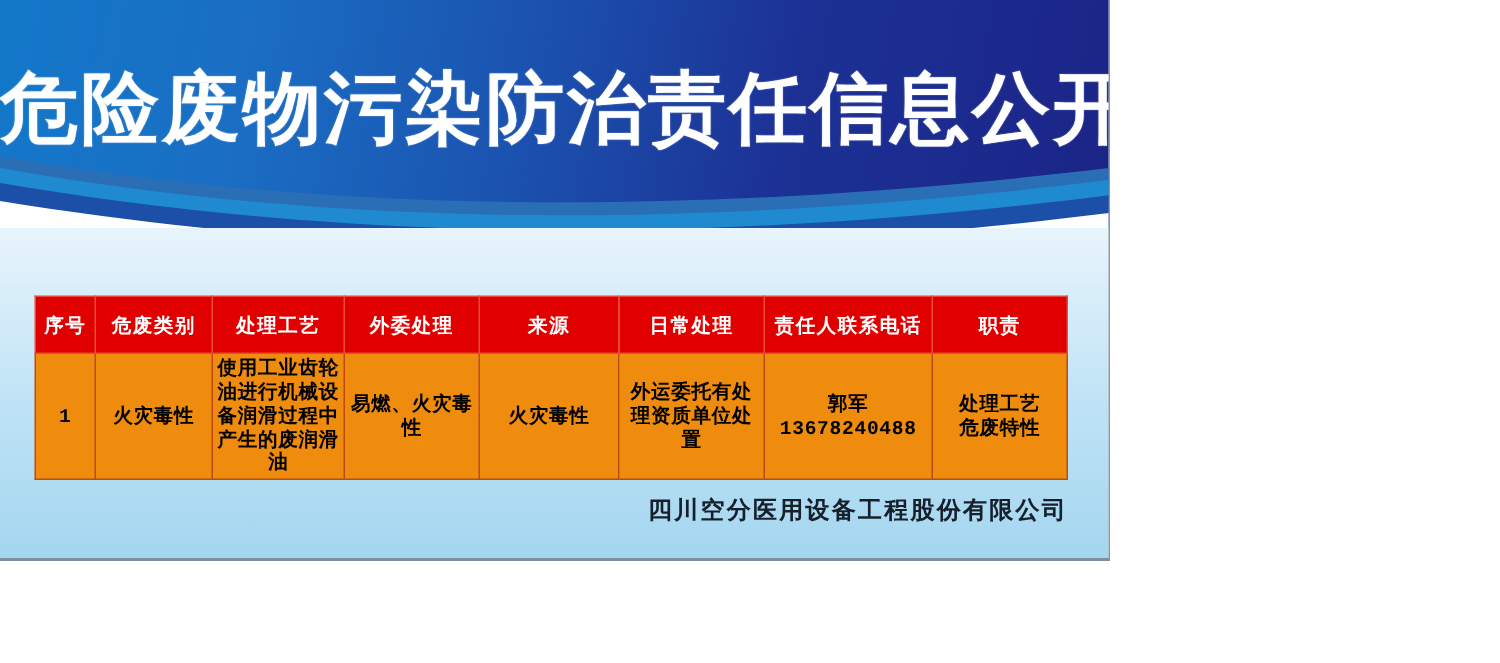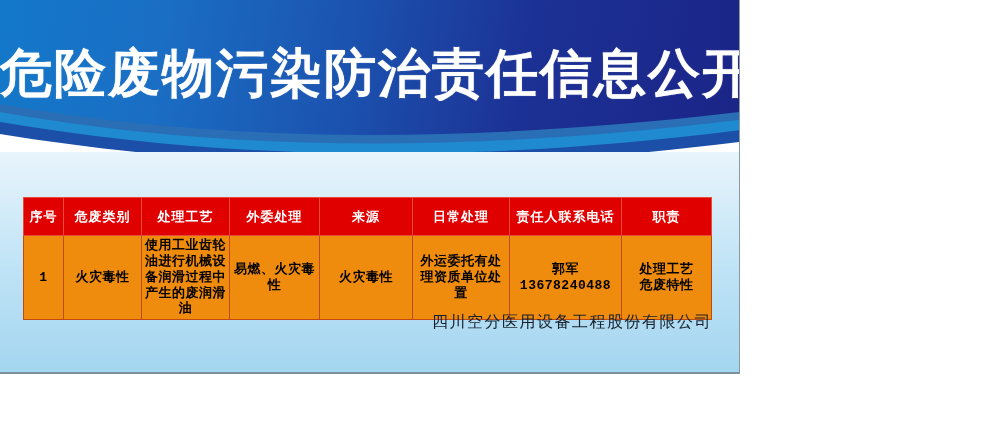--- a/index.html
+++ b/index.html
@@ -114,25 +114,25 @@
   col.c3 { width: 90px; }
   col.c4 { width: 93px; }
   col.c5 { width: 97px; }
   col.c6 { width: 112px; }
   col.c7 { width: 90px; }
 
   
   .company {
     position: absolute;
     left: 0;
-    top: 312px;
+    top: 330px;
     width: 712px;
     text-align: right;
     color: #15202b;
-    font-weight: normal;
+    font-weight: bold;
     font-size: 16px;
     letter-spacing: 1.5px;
     font-family: "DejaVu Sans", "Liberation Sans", sans-serif;
     white-space: nowrap;
   }
 </style>
 </head>
 <body>
 
 <div class="poster">

